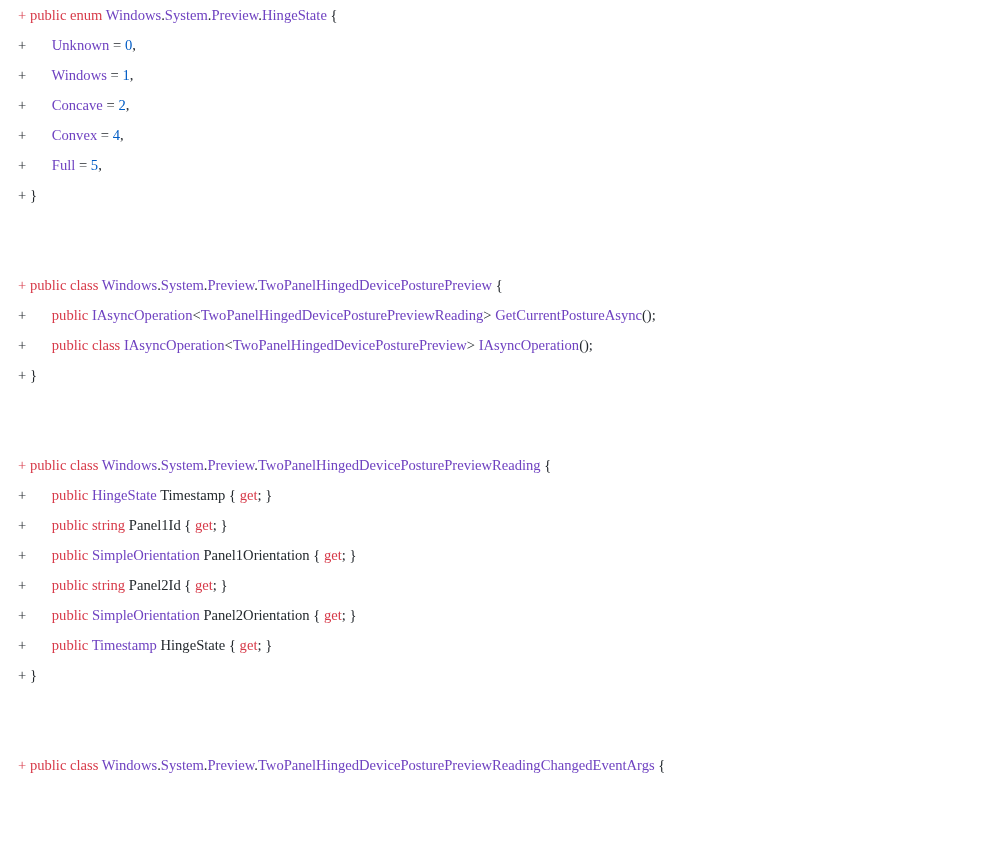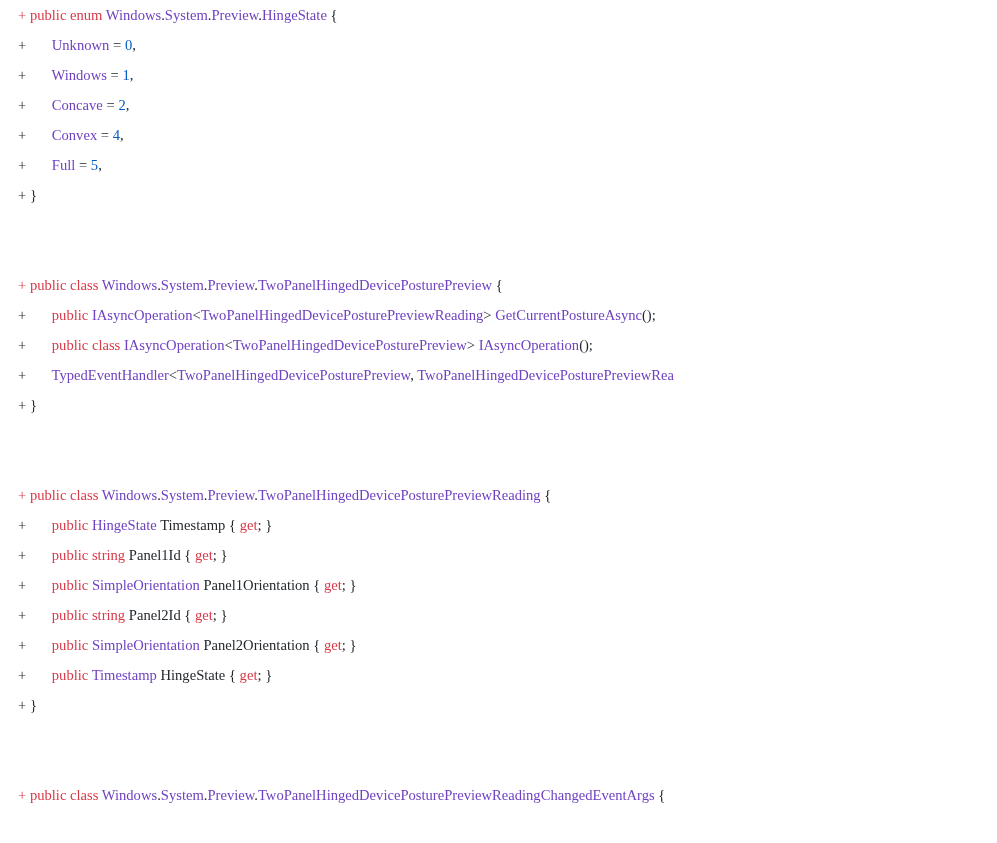--- a/index.html
+++ b/index.html
@@ -49,21 +49,20 @@
     <div class="code-line"><span class="tk-marker">+ </span><span class="tk-plain">      </span><span class="tk-type">Windows</span><span class="tk-plain"> = </span><span class="tk-num">1</span><span class="tk-plain">,</span></div>
     <div class="code-line"><span class="tk-marker">+ </span><span class="tk-plain">      </span><span class="tk-type">Concave</span><span class="tk-plain"> = </span><span class="tk-num">2</span><span class="tk-plain">,</span></div>
     <div class="code-line"><span class="tk-marker">+ </span><span class="tk-plain">      </span><span class="tk-type">Convex</span><span class="tk-plain"> = </span><span class="tk-num">4</span><span class="tk-plain">,</span></div>
     <div class="code-line"><span class="tk-marker">+ </span><span class="tk-plain">      </span><span class="tk-type">Full</span><span class="tk-plain"> = </span><span class="tk-num">5</span><span class="tk-plain">,</span></div>
     <div class="code-line"><span class="tk-marker">+ </span><span class="tk-plain">}</span></div>
     <div class="code-line blank"></div>
     <div class="code-line blank"></div>
     <div class="code-line"><span class="tk-kw">+ </span><span class="tk-kw">public class </span><span class="tk-type">Windows</span><span class="tk-plain">.</span><span class="tk-type">System</span><span class="tk-plain">.</span><span class="tk-type">Preview</span><span class="tk-plain">.</span><span class="tk-type">TwoPanelHingedDevicePosturePreview</span><span class="tk-plain"> {</span></div>
     <div class="code-line"><span class="tk-marker">+ </span><span class="tk-plain">      </span><span class="tk-kw">public </span><span class="tk-type">IAsyncOperation</span><span class="tk-plain">&lt;</span><span class="tk-type">TwoPanelHingedDevicePosturePreviewReading</span><span class="tk-plain">&gt; </span><span class="tk-type">GetCurrentPostureAsync</span><span class="tk-plain">();</span></div>
     <div class="code-line"><span class="tk-marker">+ </span><span class="tk-plain">      </span><span class="tk-kw">public class </span><span class="tk-type">IAsyncOperation</span><span class="tk-plain">&lt;</span><span class="tk-type">TwoPanelHingedDevicePosturePreview</span><span class="tk-plain">&gt; </span><span class="tk-type">IAsyncOperation</span><span class="tk-plain">();</span></div>
-    <div class="code-line"><span class="tk-marker">+ </span><span class="tk-plain">      </span><span class="tk-type">TypedEventHandler</span><span class="tk-plain">&lt;</span><span class="tk-type">TwoPanelHingedDevicePosturePreview</span><span class="tk-plain">, </span><span class="tk-type">TwoPanelHingedDevicePosturePreviewRea</span></div>
     <div class="code-line"><span class="tk-marker">+ </span><span class="tk-plain">}</span></div>
     <div class="code-line blank"></div>
     <div class="code-line blank"></div>
     <div class="code-line"><span class="tk-kw">+ </span><span class="tk-kw">public class </span><span class="tk-type">Windows</span><span class="tk-plain">.</span><span class="tk-type">System</span><span class="tk-plain">.</span><span class="tk-type">Preview</span><span class="tk-plain">.</span><span class="tk-type">TwoPanelHingedDevicePosturePreviewReading</span><span class="tk-plain"> {</span></div>
     <div class="code-line"><span class="tk-marker">+ </span><span class="tk-plain">      </span><span class="tk-kw">public </span><span class="tk-type">HingeState</span><span class="tk-plain"> Timestamp { </span><span class="tk-kw">get</span><span class="tk-plain">; }</span></div>
     <div class="code-line"><span class="tk-marker">+ </span><span class="tk-plain">      </span><span class="tk-kw">public string</span><span class="tk-plain"> Panel1Id { </span><span class="tk-kw">get</span><span class="tk-plain">; }</span></div>
     <div class="code-line"><span class="tk-marker">+ </span><span class="tk-plain">      </span><span class="tk-kw">public </span><span class="tk-type">SimpleOrientation</span><span class="tk-plain"> Panel1Orientation { </span><span class="tk-kw">get</span><span class="tk-plain">; }</span></div>
     <div class="code-line"><span class="tk-marker">+ </span><span class="tk-plain">      </span><span class="tk-kw">public string</span><span class="tk-plain"> Panel2Id { </span><span class="tk-kw">get</span><span class="tk-plain">; }</span></div>
     <div class="code-line"><span class="tk-marker">+ </span><span class="tk-plain">      </span><span class="tk-kw">public </span><span class="tk-type">SimpleOrientation</span><span class="tk-plain"> Panel2Orientation { </span><span class="tk-kw">get</span><span class="tk-plain">; }</span></div>
     <div class="code-line"><span class="tk-marker">+ </span><span class="tk-plain">      </span><span class="tk-kw">public </span><span class="tk-type">Timestamp</span><span class="tk-plain"> HingeState { </span><span class="tk-kw">get</span><span class="tk-plain">; }</span></div>

